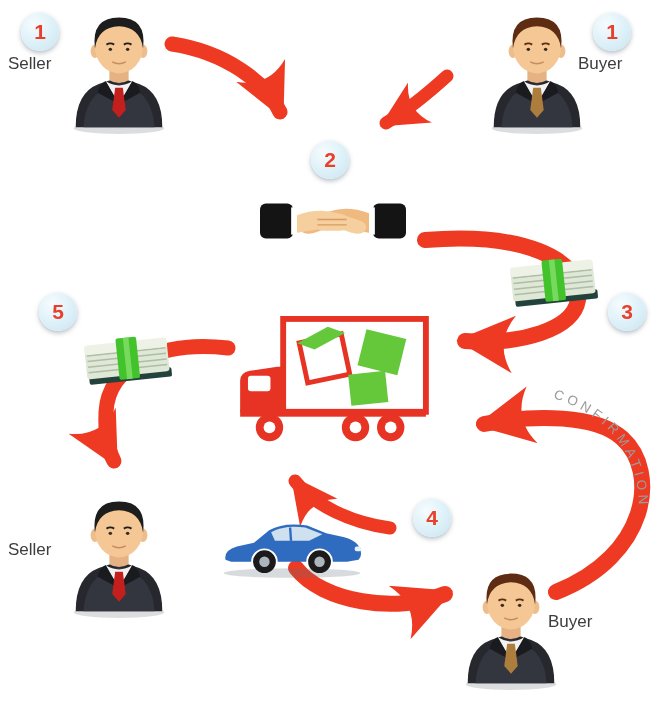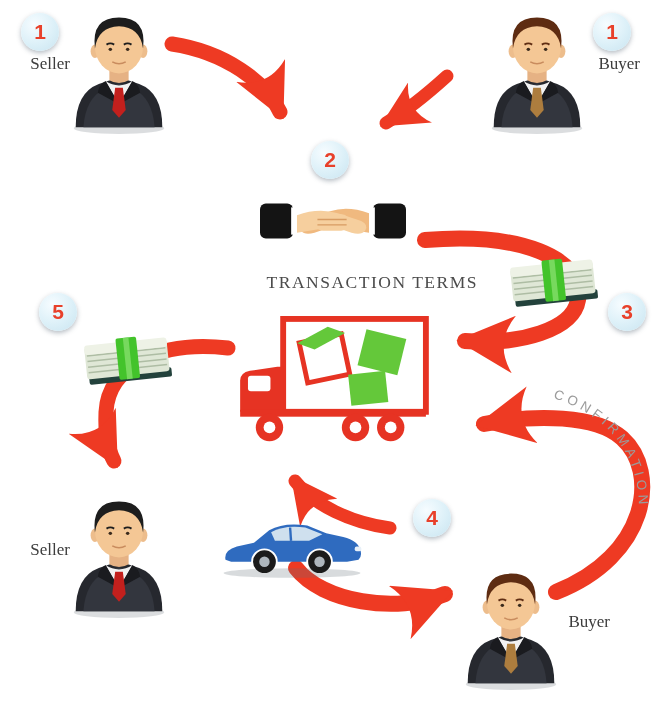--- a/index.html
+++ b/index.html
@@ -10,21 +10,21 @@
   .arrows{position:absolute;left:0;top:0;z-index:1;}
   .icon,.avatar{position:absolute;z-index:2;}
   .money{z-index:3;}
   .badge{
     position:absolute;z-index:4;width:38px;height:38px;border-radius:50%;
     background:radial-gradient(circle at 35% 30%, #f6fcff 0%, #dcf0f8 55%, #c9e4f0 100%);
     box-shadow:0 2px 5px rgba(40,60,80,.35);
     color:#e8402a;font-size:21px;font-weight:bold;line-height:38px;text-align:center;
   }
   .lbl{
-    position:absolute;z-index:4;color:#3d3d3d;font-size:17px;text-align:right;font-family:Liberation Serif, serif;
+    position:absolute;z-index:4;color:#3d3d3d;font-size:17px;text-align:left;
   }
   .terms-lbl{letter-spacing:1.5px;color:#4b4b4b;font-size:17.5px;}
   .avatar{width:106px;height:127px;}
   .avatar.seller{--hair:#1d1d1d;--tie:#c3201d;}
   .avatar.buyer{--hair:#5e2c12;--tie:#ad7d3e;}
 </style>
 </head>
 <body>
 
 <div class="stage">
@@ -145,17 +145,16 @@
 
   <div class="badge" style="left:21px;top:13px">1</div>
   <div class="badge" style="left:593px;top:13px">1</div>
   <div class="badge" style="left:311px;top:141px">2</div>
   <div class="badge" style="left:608px;top:293px">3</div>
   <div class="badge" style="left:413px;top:499px">4</div>
   <div class="badge" style="left:39px;top:293px">5</div>
 
   <div class="lbl" style="left:8px;top:54px;width:62px">Seller</div>
   <div class="lbl" style="left:578px;top:54px;width:62px">Buyer</div>
-  <div class="lbl terms-lbl" style="left:212px;top:272px;width:266px">TRANSACTION TERMS</div>
   <div class="lbl" style="left:8px;top:540px;width:62px">Seller</div>
   <div class="lbl" style="left:548px;top:612px;width:62px">Buyer</div>
 
 </div>
 
 </body></html>

